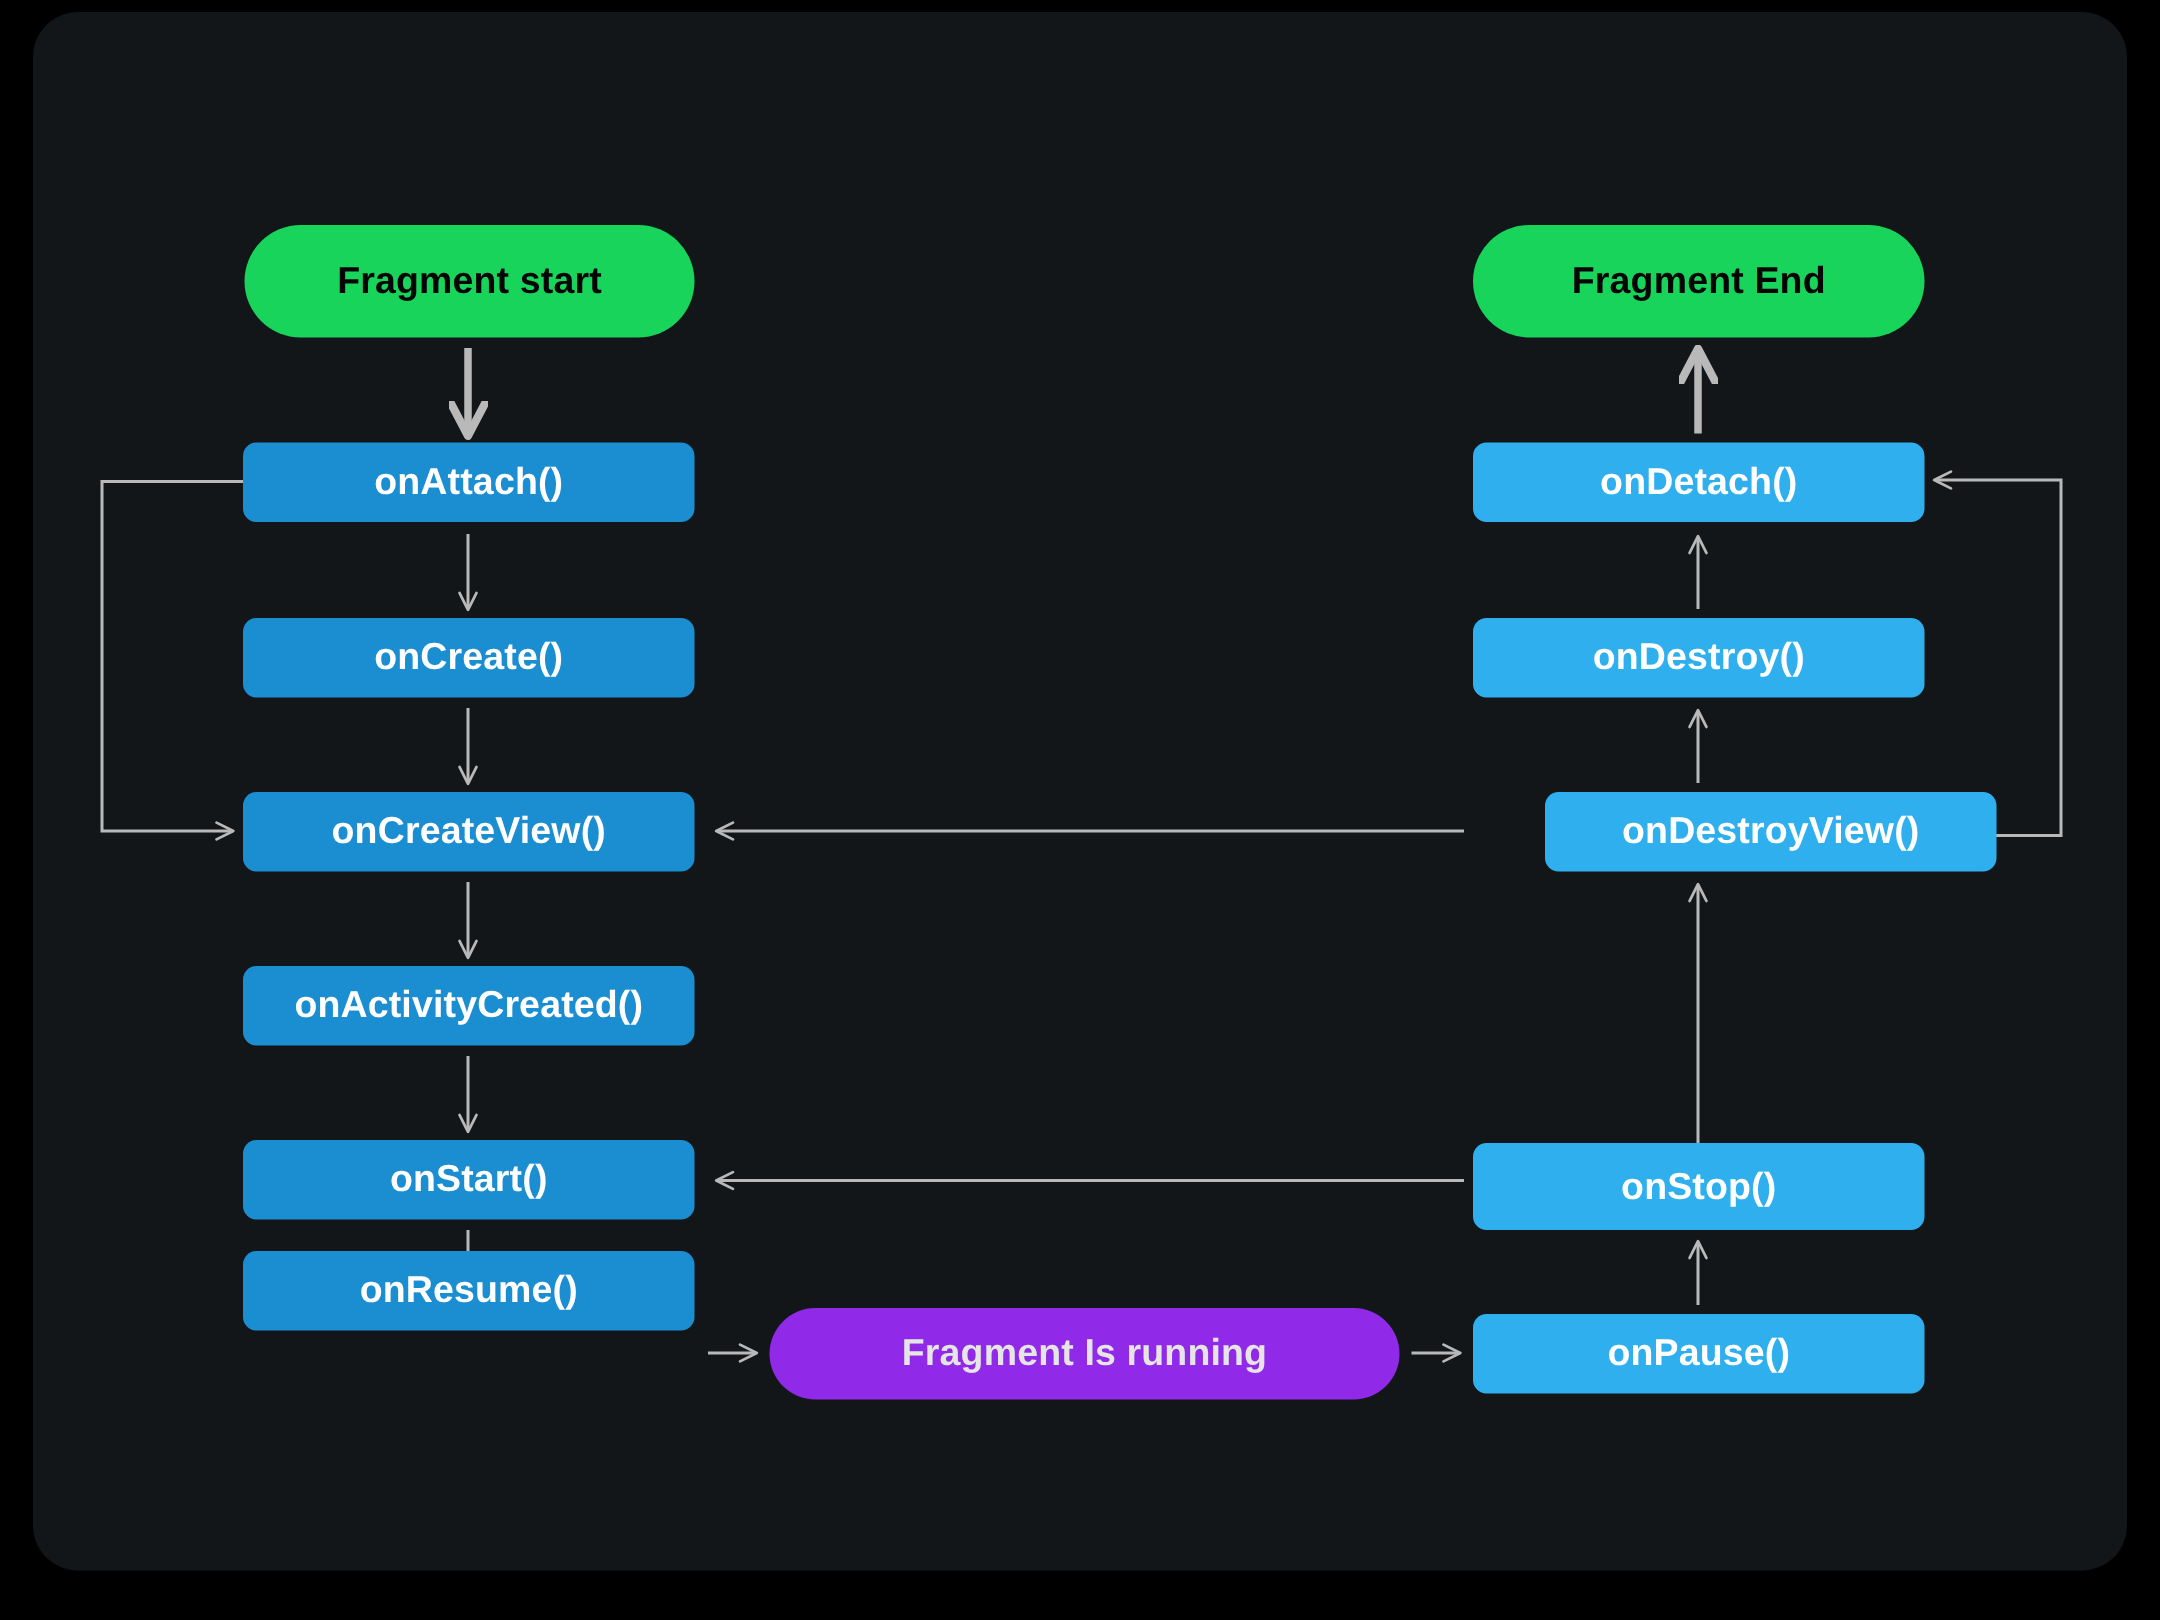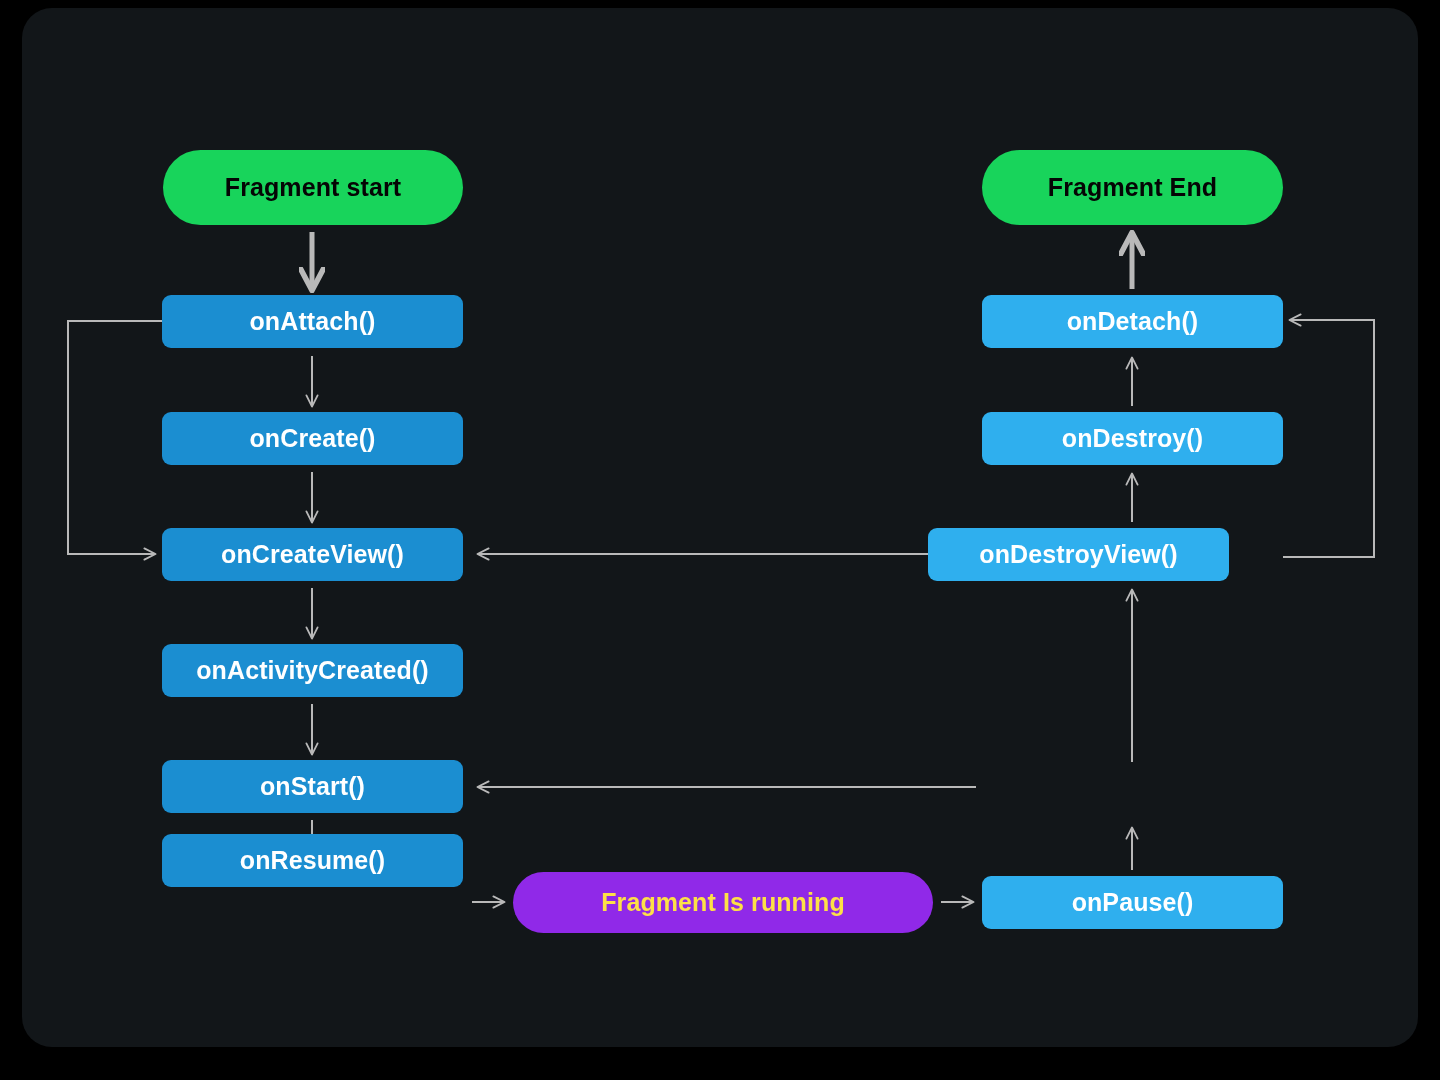--- a/index.html
+++ b/index.html
@@ -63,21 +63,21 @@
     border-radius: 9px;
     background: #2FAFEE;
     color: #ffffff;
     font-size: 25px;
     font-weight: bold;
   }
 
   .node-running {
     border-radius: 999px;
     background: #9029E8;
-    color: #fde047;
+    color: #e5e5e5;
     font-size: 25px;
     font-weight: bold;
   }
 
   #edge-layer {
     position: absolute;
     left: 0;
     top: 0;
     width: 1440px;
     height: 1080px;
@@ -172,23 +172,26 @@
     </div>
 
     <div class="node node-right" style="left:982px; top:295px; width:301px; height:53px;">
       <span>onDetach()</span>
     </div>
 
     <div class="node node-right" style="left:982px; top:412px; width:301px; height:53px;text-align:right;">
       <span>onDestroy()</span>
     </div>
 
-    <div class="node node-right" style="left:928px; top:528px; width:301px; height:53px;text-align:center;">
+    <div class="node node-right" style="left:1030px; top:528px; width:301px; height:53px;text-align:center;">
       <span>onDestroyView()</span>
     </div>
 
+    <div class="node node-right" style="left:982px; top:762px; width:301px; height:58px;">
+      <span>onStop()</span>
+    </div>
 
     <div class="node node-right" style="left:982px; top:876px; width:301px; height:53px;">
       <span>onPause()</span>
     </div>
 
   </div>
 </div>
 
 </body></html>

